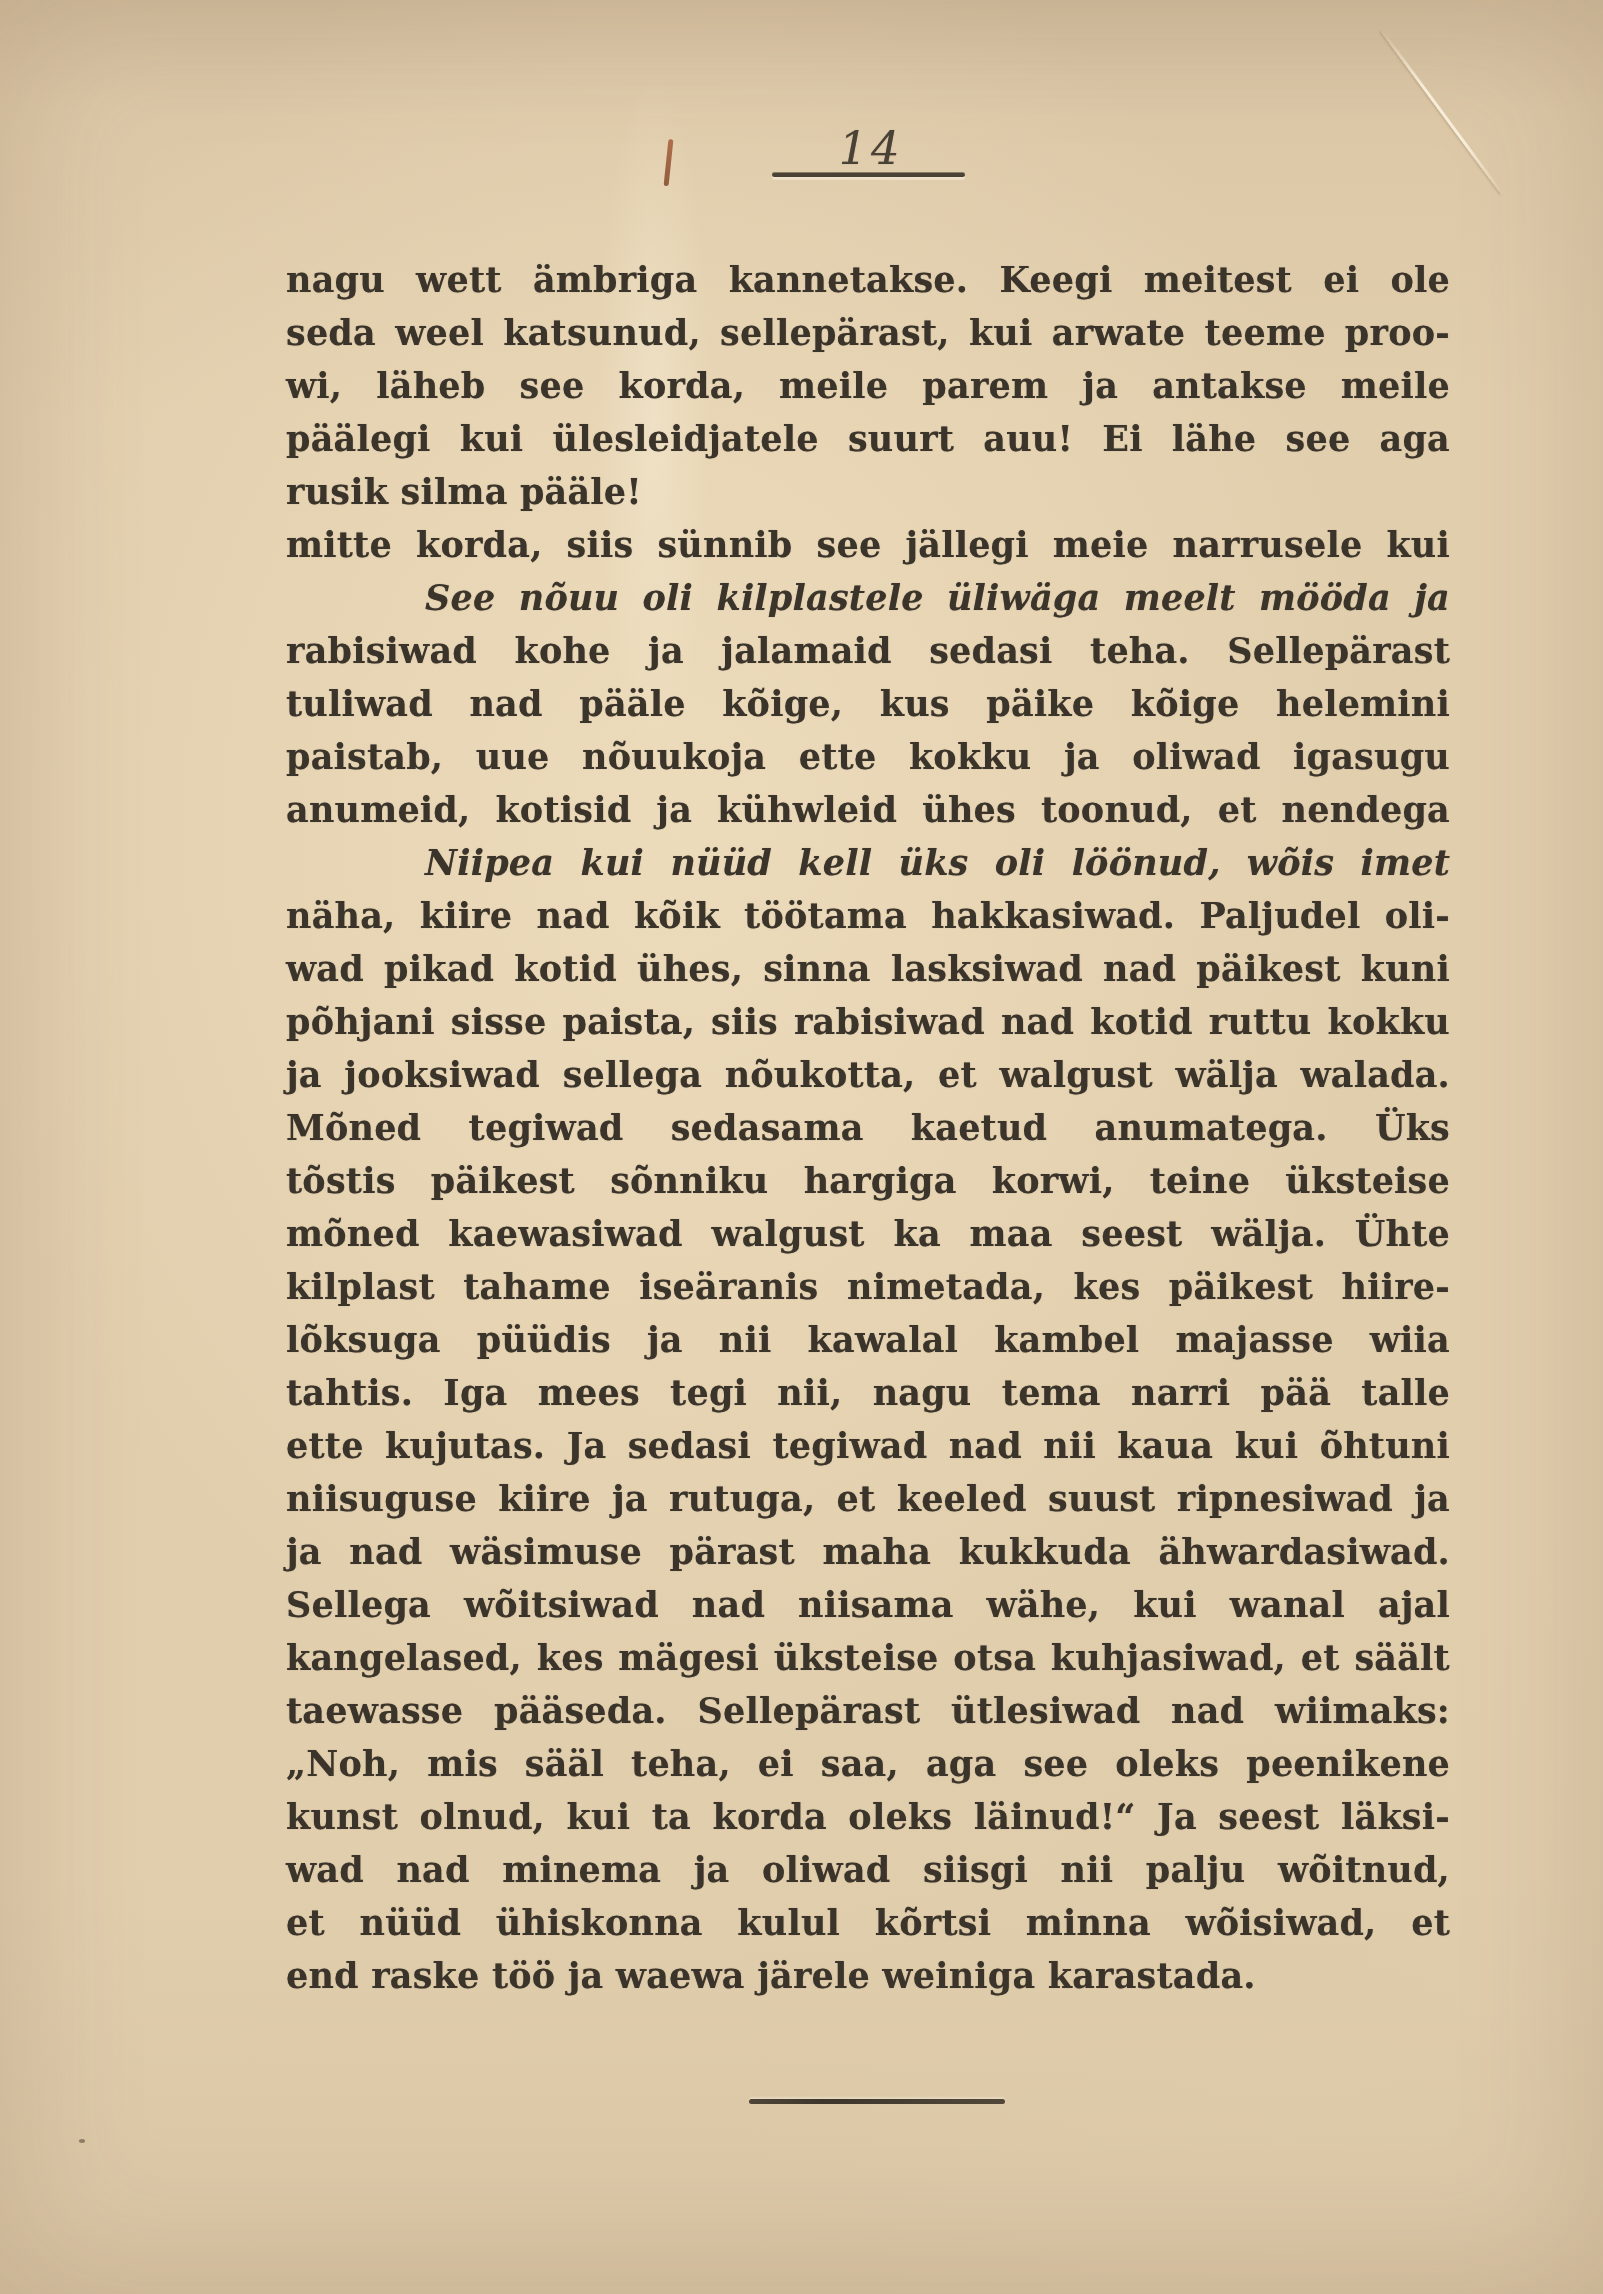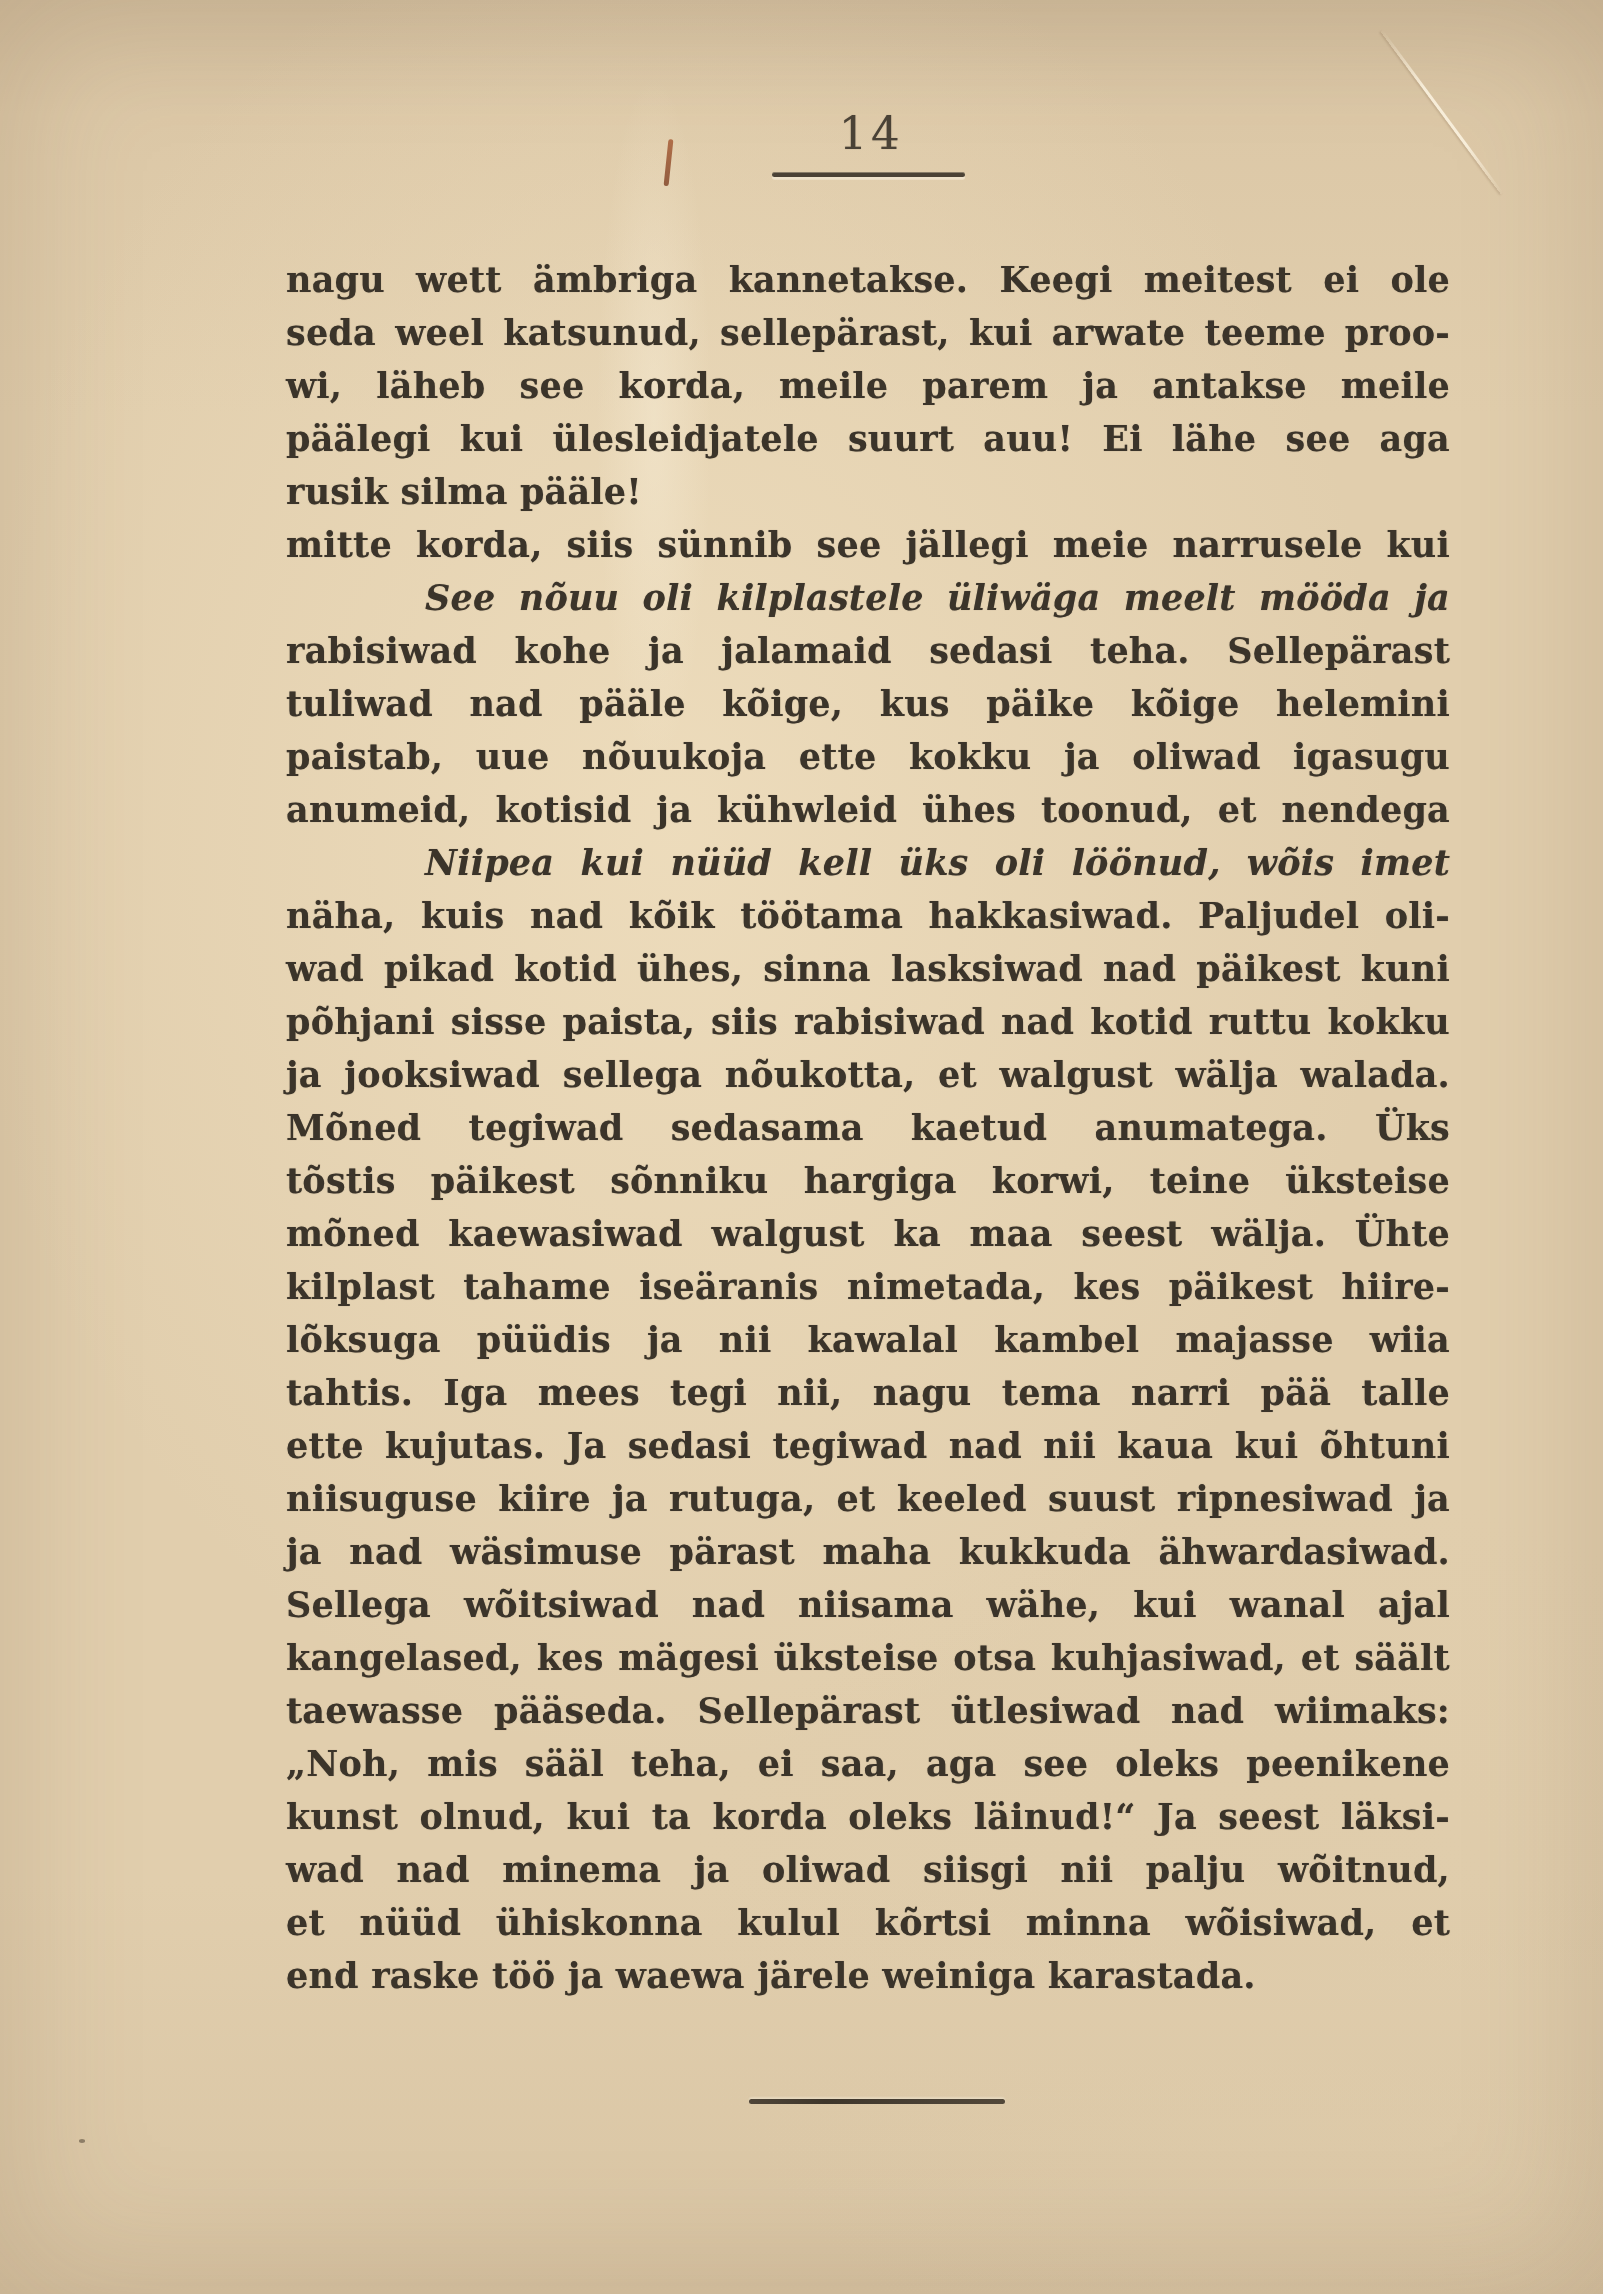--- a/index.html
+++ b/index.html
@@ -50,27 +50,28 @@
   }
   .dust-speck {
     position: absolute;
     left: 79px; top: 2139px;
     width: 6.3px; height: 3.6px;
     background: rgba(80,68,52,0.55);
     border-radius: 50%;
   }
   .page-number {
     position: absolute;
-    left: 871px; top: 107px;
+    left: 871px; top: 122px;
     transform: translateX(-50%);
     font-size: 45px;
     font-weight: 500;
     letter-spacing: 3.6px;
     color: #4a4236;
     text-shadow: 0 0 0.9px rgba(74,66,54,0.5);
+    font-style: italic;
   }
   .header-rule {
     position: absolute;
     left: 772px; top: 172px;
     width: 193px; height: 5.4px;
     background: #4b4236;
     border-radius: 2.7px;
     box-shadow: 0 2.7px 0 rgba(250,243,227,0.55), inset 0 0.9px 0 rgba(230,215,185,0.4);
   }
   .text-block {
@@ -118,21 +119,21 @@
       <div class="line">wi, läheb see korda, meile parem ja antakse meile</div>
       <div class="line">päälegi kui ülesleidjatele suurt auu! Ei lähe see aga</div>
       <div class="line end">rusik silma pääle!</div>
       <div class="line">mitte korda, siis sünnib see jällegi meie narrusele kui</div>
       <div class="line indent">See nõuu oli kilplastele üliwäga meelt mööda ja</div>
       <div class="line">rabisiwad kohe ja jalamaid sedasi teha. Sellepärast</div>
       <div class="line">tuliwad nad pääle kõige, kus päike kõige helemini</div>
       <div class="line">paistab, uue nõuukoja ette kokku ja oliwad igasugu</div>
       <div class="line">anumeid, kotisid ja kühwleid ühes toonud, et nendega</div>
       <div class="line indent">Niipea kui nüüd kell üks oli löönud, wõis imet</div>
-      <div class="line">näha, kuis nad kõik töötama hakkasiwad. Paljudel oli-</div>
+      <div class="line">näha, kiire nad kõik töötama hakkasiwad. Paljudel oli-</div>
       <div class="line">wad pikad kotid ühes, sinna lasksiwad nad päikest kuni</div>
       <div class="line">põhjani sisse paista, siis rabisiwad nad kotid ruttu kokku</div>
       <div class="line">ja jooksiwad sellega nõukotta, et walgust wälja walada.</div>
       <div class="line">Mõned tegiwad sedasama kaetud anumatega. Üks</div>
       <div class="line">tõstis päikest sõnniku hargiga korwi, teine üksteise</div>
       <div class="line">mõned kaewasiwad walgust ka maa seest wälja. Ühte</div>
       <div class="line">kilplast tahame iseäranis nimetada, kes päikest hiire-</div>
       <div class="line">lõksuga püüdis ja nii kawalal kambel majasse wiia</div>
       <div class="line">tahtis. Iga mees tegi nii, nagu tema narri pää talle</div>
       <div class="line">ette kujutas. Ja sedasi tegiwad nad nii kaua kui õhtuni</div>

